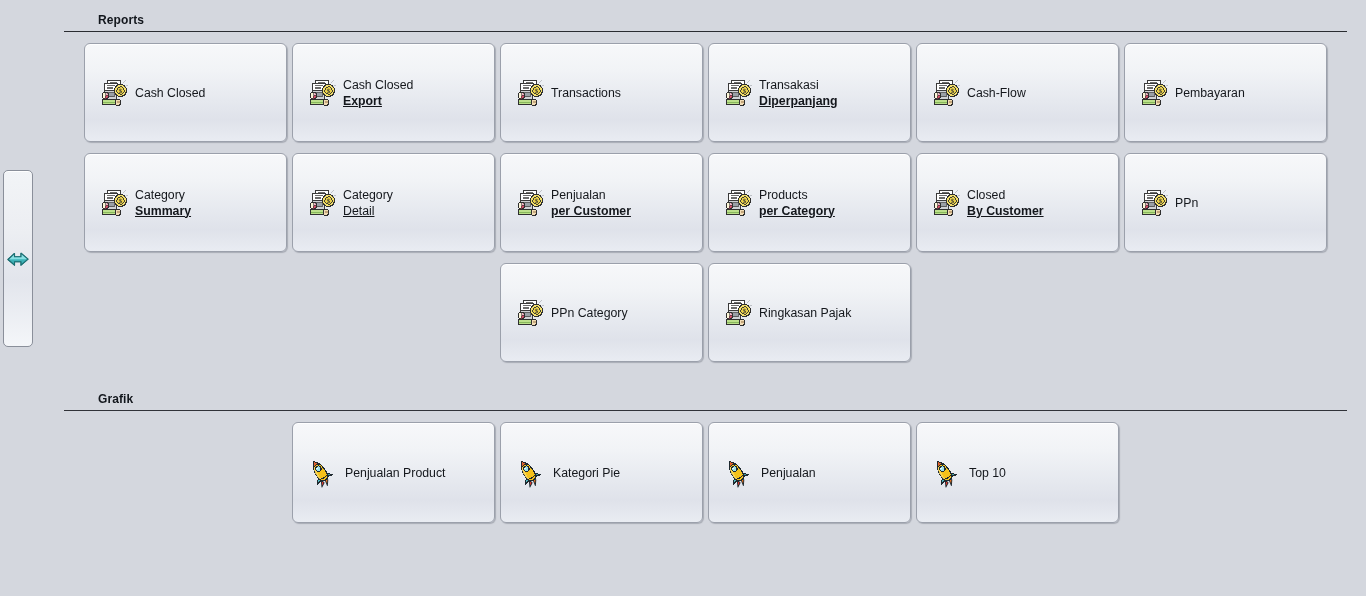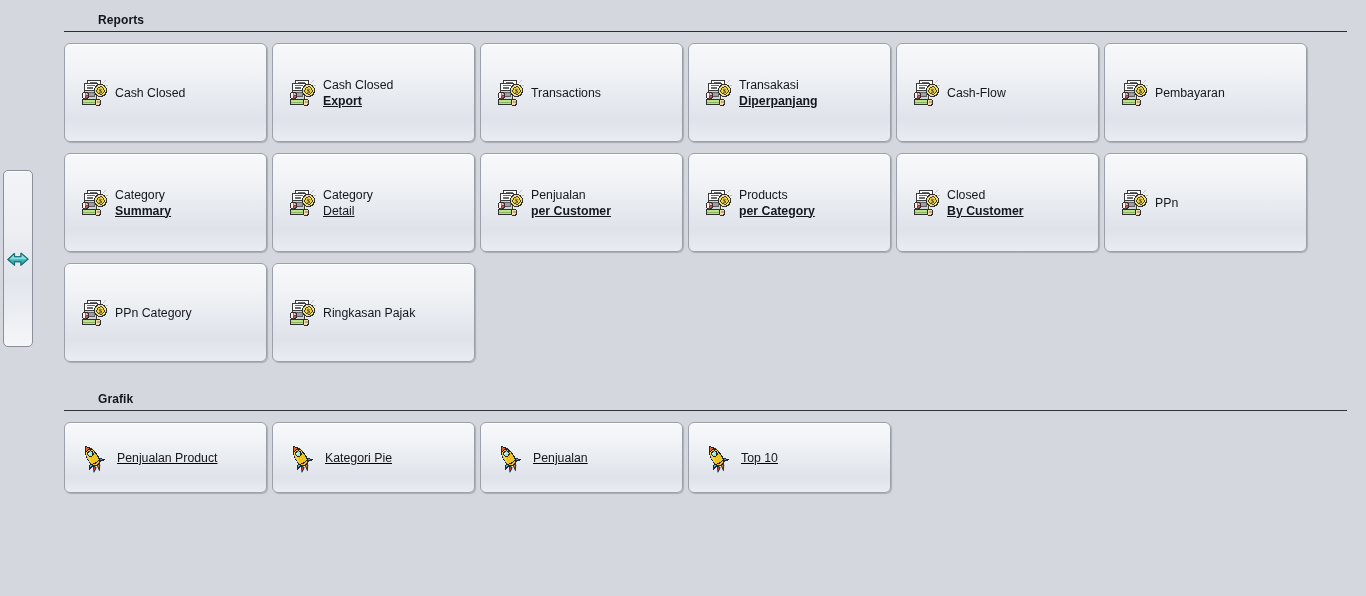--- a/index.html
+++ b/index.html
@@ -59,39 +59,40 @@
     height: 0;
     border-top: 1px solid #2a2c31;
     margin-bottom: 11px;
   }
   .section-rule.thin { border-top: 1px solid #303238; }
 
   .card-grid {
     display: flex;
     flex-wrap: wrap;
     gap: 11px 5px;
+    justify-content: center;
   }
 
   .card {
     width: 203px;
     height: 99px;
     box-sizing: border-box;
     border: 1px solid #9ba0ab;
     border-radius: 6px;
     background: linear-gradient(to bottom,
         #f7f8fa 0%, #f1f3f6 28%, #e6e9ef 58%, #dfe2ea 78%, #e9ecf2 100%);
     box-shadow: inset 0 1px 0 #ffffff, 1px 1px 1px rgba(90,95,105,0.35);
     display: flex;
     align-items: center;
     padding-left: 15px;
     padding-right: 8px;
     cursor: default;
     position: relative;
   }
-  .card.grafik { height: 71px; text-decoration: underline; }
+  .card.grafik { height: 101px; }
 
   .card-icon {
     width: 28px;
     height: 30px;
     flex: 0 0 auto;
     margin-right: 7px;
     display: block;
   }
   .card-icon.rocket { width: 26px; height: 30px; margin-right: 11px; }
 

